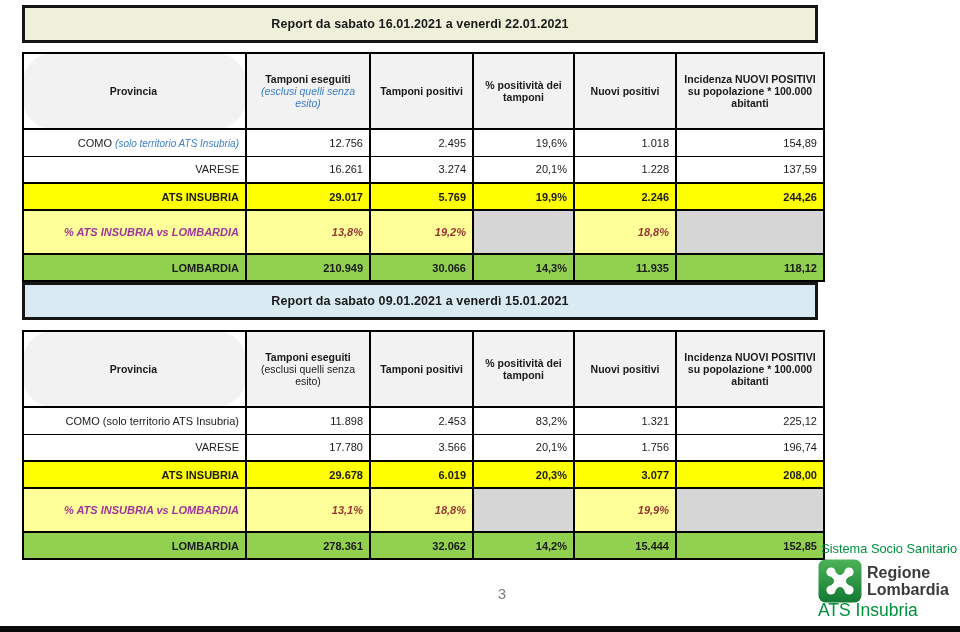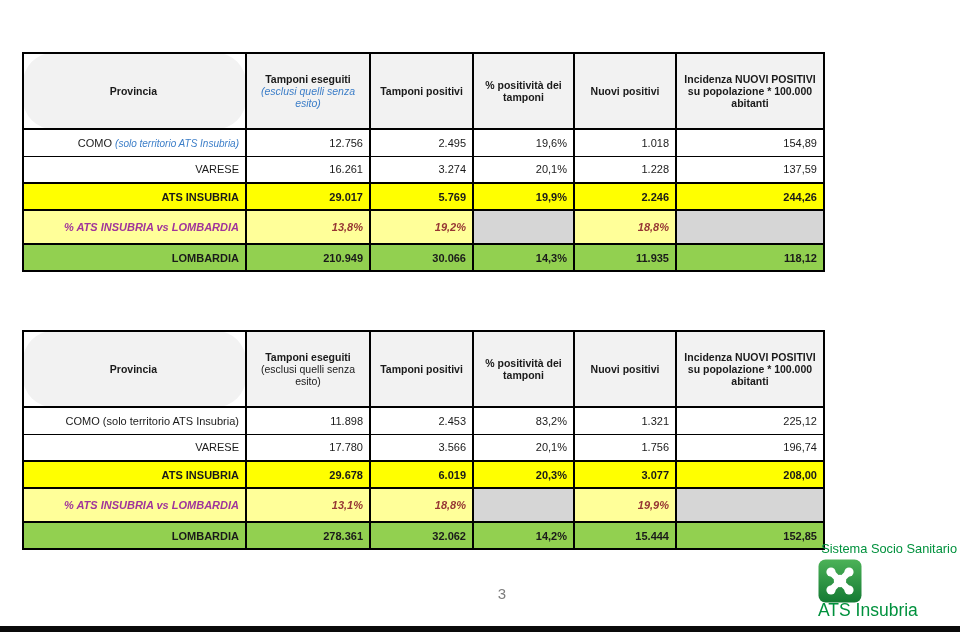--- a/index.html
+++ b/index.html
@@ -29,39 +29,42 @@
   th.prov { text-align:center; padding-left:4px;border-radius:30px; }
   td { height:27px; font-size:11px; vertical-align:middle; padding:2px 6px 2px 4px; color:#1a1a1a; }
   td.lbl { text-align:right; }
   td.val { text-align:right; }
 
   .hdr-note-blue  { color:#3c7ec8; font-style:italic; font-weight:normal; font-size:10.5px; }
   .hdr-note-plain { color:#1a1a1a; font-weight:normal; font-size:10.5px; }
   .lbl-note-blue  { color:#3c7ec8; font-style:italic; font-size:10px; }
 
   .r-yellow td { background:var(--highlight-yellow,#ffff00); font-weight:bold; border-top-width:2px; border-bottom-width:2px; }
-  .r-pale td   { background:var(--pale-yellow,#ffff99); font-style:italic; font-weight:bold; height:34px; }
+  .r-pale td   { background:var(--pale-yellow,#ffff99); font-style:italic; font-weight:bold; height:44px; }
   .r-pale td.lbl { color:#a0359b; }
   .r-pale td.val { color:#963634; }
   .r-pale td.gray { background:var(--gray-cell,#d6d6d6); }
   .r-green td  { background:var(--green-row,#92d050); font-weight:bold; border-top-width:2px; border-bottom-width:2px; }
 
   
   .pagenum { position:absolute; top:585px; left:470px; width:64px; text-align:center; color:#7d7d7d; font-size:15px; }
   .sistema { position:absolute; top:541px; left:815px; width:142px; text-align:right; color:var(--brand-green,#00913d); font-size:12.8px; }
   .logo-box { position:absolute; top:559px; left:818px; width:44px; height:44px; }
   .regione { position:absolute; top:564px; left:867px; font-size:16px; line-height:17px; color:#3a3a39; font-weight:bold; }
   .ats { position:absolute; top:600px; left:818px; font-size:17.5px; color:var(--brand-green,#00913d); }
   .bottombar { position:absolute; left:0; top:626px; width:960px; height:6px; background:#0a0a0a; }
 </style>
 </head>
 <body>
 
 <div class="page">
 
+  <div class="banner" id="banner1">
+    <span>Report da sabato 16.01.2021 a venerdì 22.01.2021</span>
+  </div>
 
   <table id="table1">
     <colgroup>
       <col style="width:223px">
         <col style="width:124px">
         <col style="width:103px">
       <col style="width:101px">
         <col style="width:102px">
         <col style="width:148px">
     </colgroup>
@@ -116,20 +119,23 @@
       <td class="lbl">LOMBARDIA</td>
       <td class="val">210.949</td>
       <td class="val">30.066</td>
       <td class="val">14,3%</td>
       <td class="val">11.935</td>
       <td class="val">118,12</td>
     </tr>
   </tbody>
     </table>
 
+  <div class="banner" id="banner2">
+    <span>Report da sabato 09.01.2021 a venerdì 15.01.2021</span>
+  </div>
 
   <table id="table2">
     <colgroup>
       <col style="width:223px">
         <col style="width:124px">
         <col style="width:103px">
       <col style="width:101px">
         <col style="width:102px">
         <col style="width:148px">
     </colgroup>
@@ -208,17 +214,21 @@
       <g fill="#ffffff">
         <circle cx="22" cy="22" r="6.2"></circle>
         <circle cx="13" cy="13" r="4.6"></circle>
         <circle cx="31" cy="13" r="4.6"></circle>
         <circle cx="13" cy="31" r="4.6"></circle>
         <circle cx="31" cy="31" r="4.6"></circle>
       </g>
     </svg>
   </div>
 
+  <div class="regione">
+    <div>Regione</div>
+    <div>Lombardia</div>
+  </div>
 
   <div class="ats">ATS Insubria</div>
 
   <div class="bottombar"></div>
 </div>
 
 </body></html>

